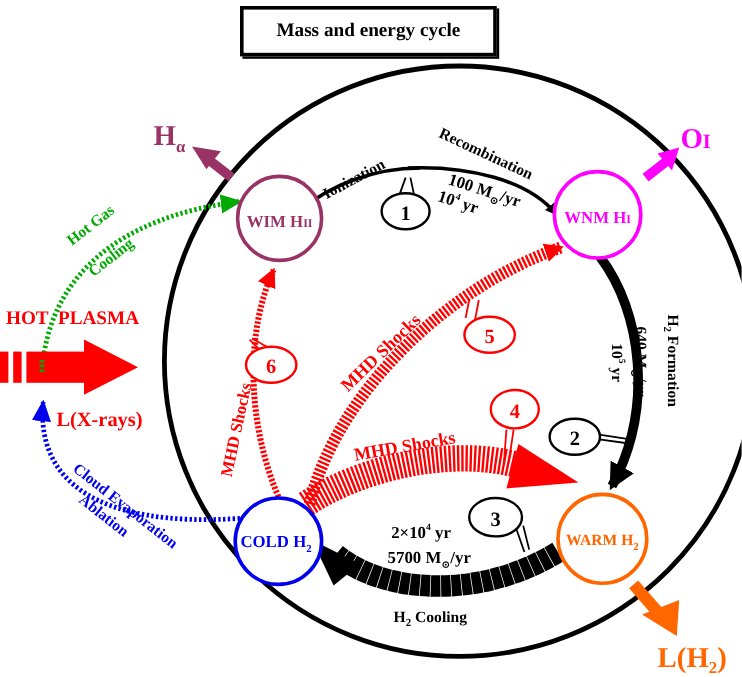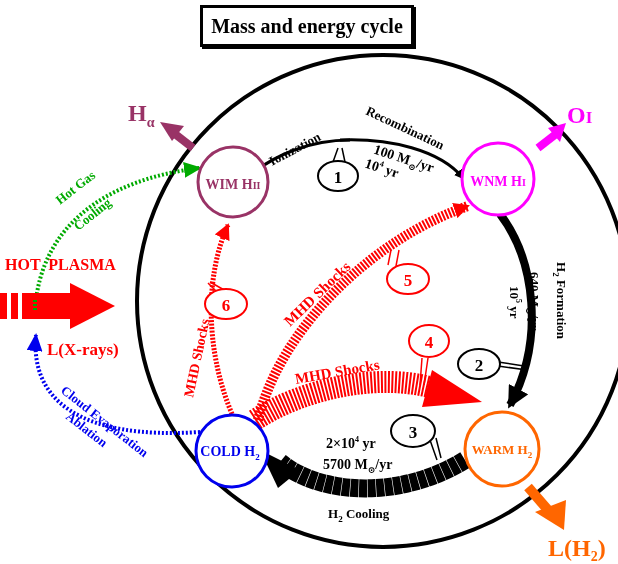--- a/index.html
+++ b/index.html
@@ -1,20 +1,20 @@
 <!DOCTYPE html>
 <html><head>
 <meta charset="utf-8">
 <style>
   html, body { margin: 0; padding: 0; background: #ffffff; }
   body { width: 618px; height: 564px; position: relative; overflow: hidden; font-family: "Liberation Serif", "DejaVu Serif", serif; }
   svg { position: absolute; left: 0; top: 0; }
   .t { font-family: "Liberation Serif", "DejaVu Serif", serif; font-weight: bold; }
   .title-box { position: absolute; left: 200px; top: 5px; width: 214px; height: 42px; border: 3px solid #000; box-shadow: 2px 2px 0 #000; box-sizing: border-box; display: flex; align-items: center; justify-content: center; background: #fff; }
-  .title-text { font-family: "Liberation Serif", "DejaVu Serif", serif; font-weight: bold; font-size: 20px; color: #000; }
+  .title-text { font-family: "Liberation Serif", "DejaVu Serif", serif; font-weight: bold; font-size: 16px; color: #000; }
 </style>
 </head>
 <body>
 
 <div class="title-box">
   <span class="title-text">Mass and energy cycle</span>
 </div>
 
 <svg width="618" height="564" viewBox="0 0 618 564">
   <defs>

